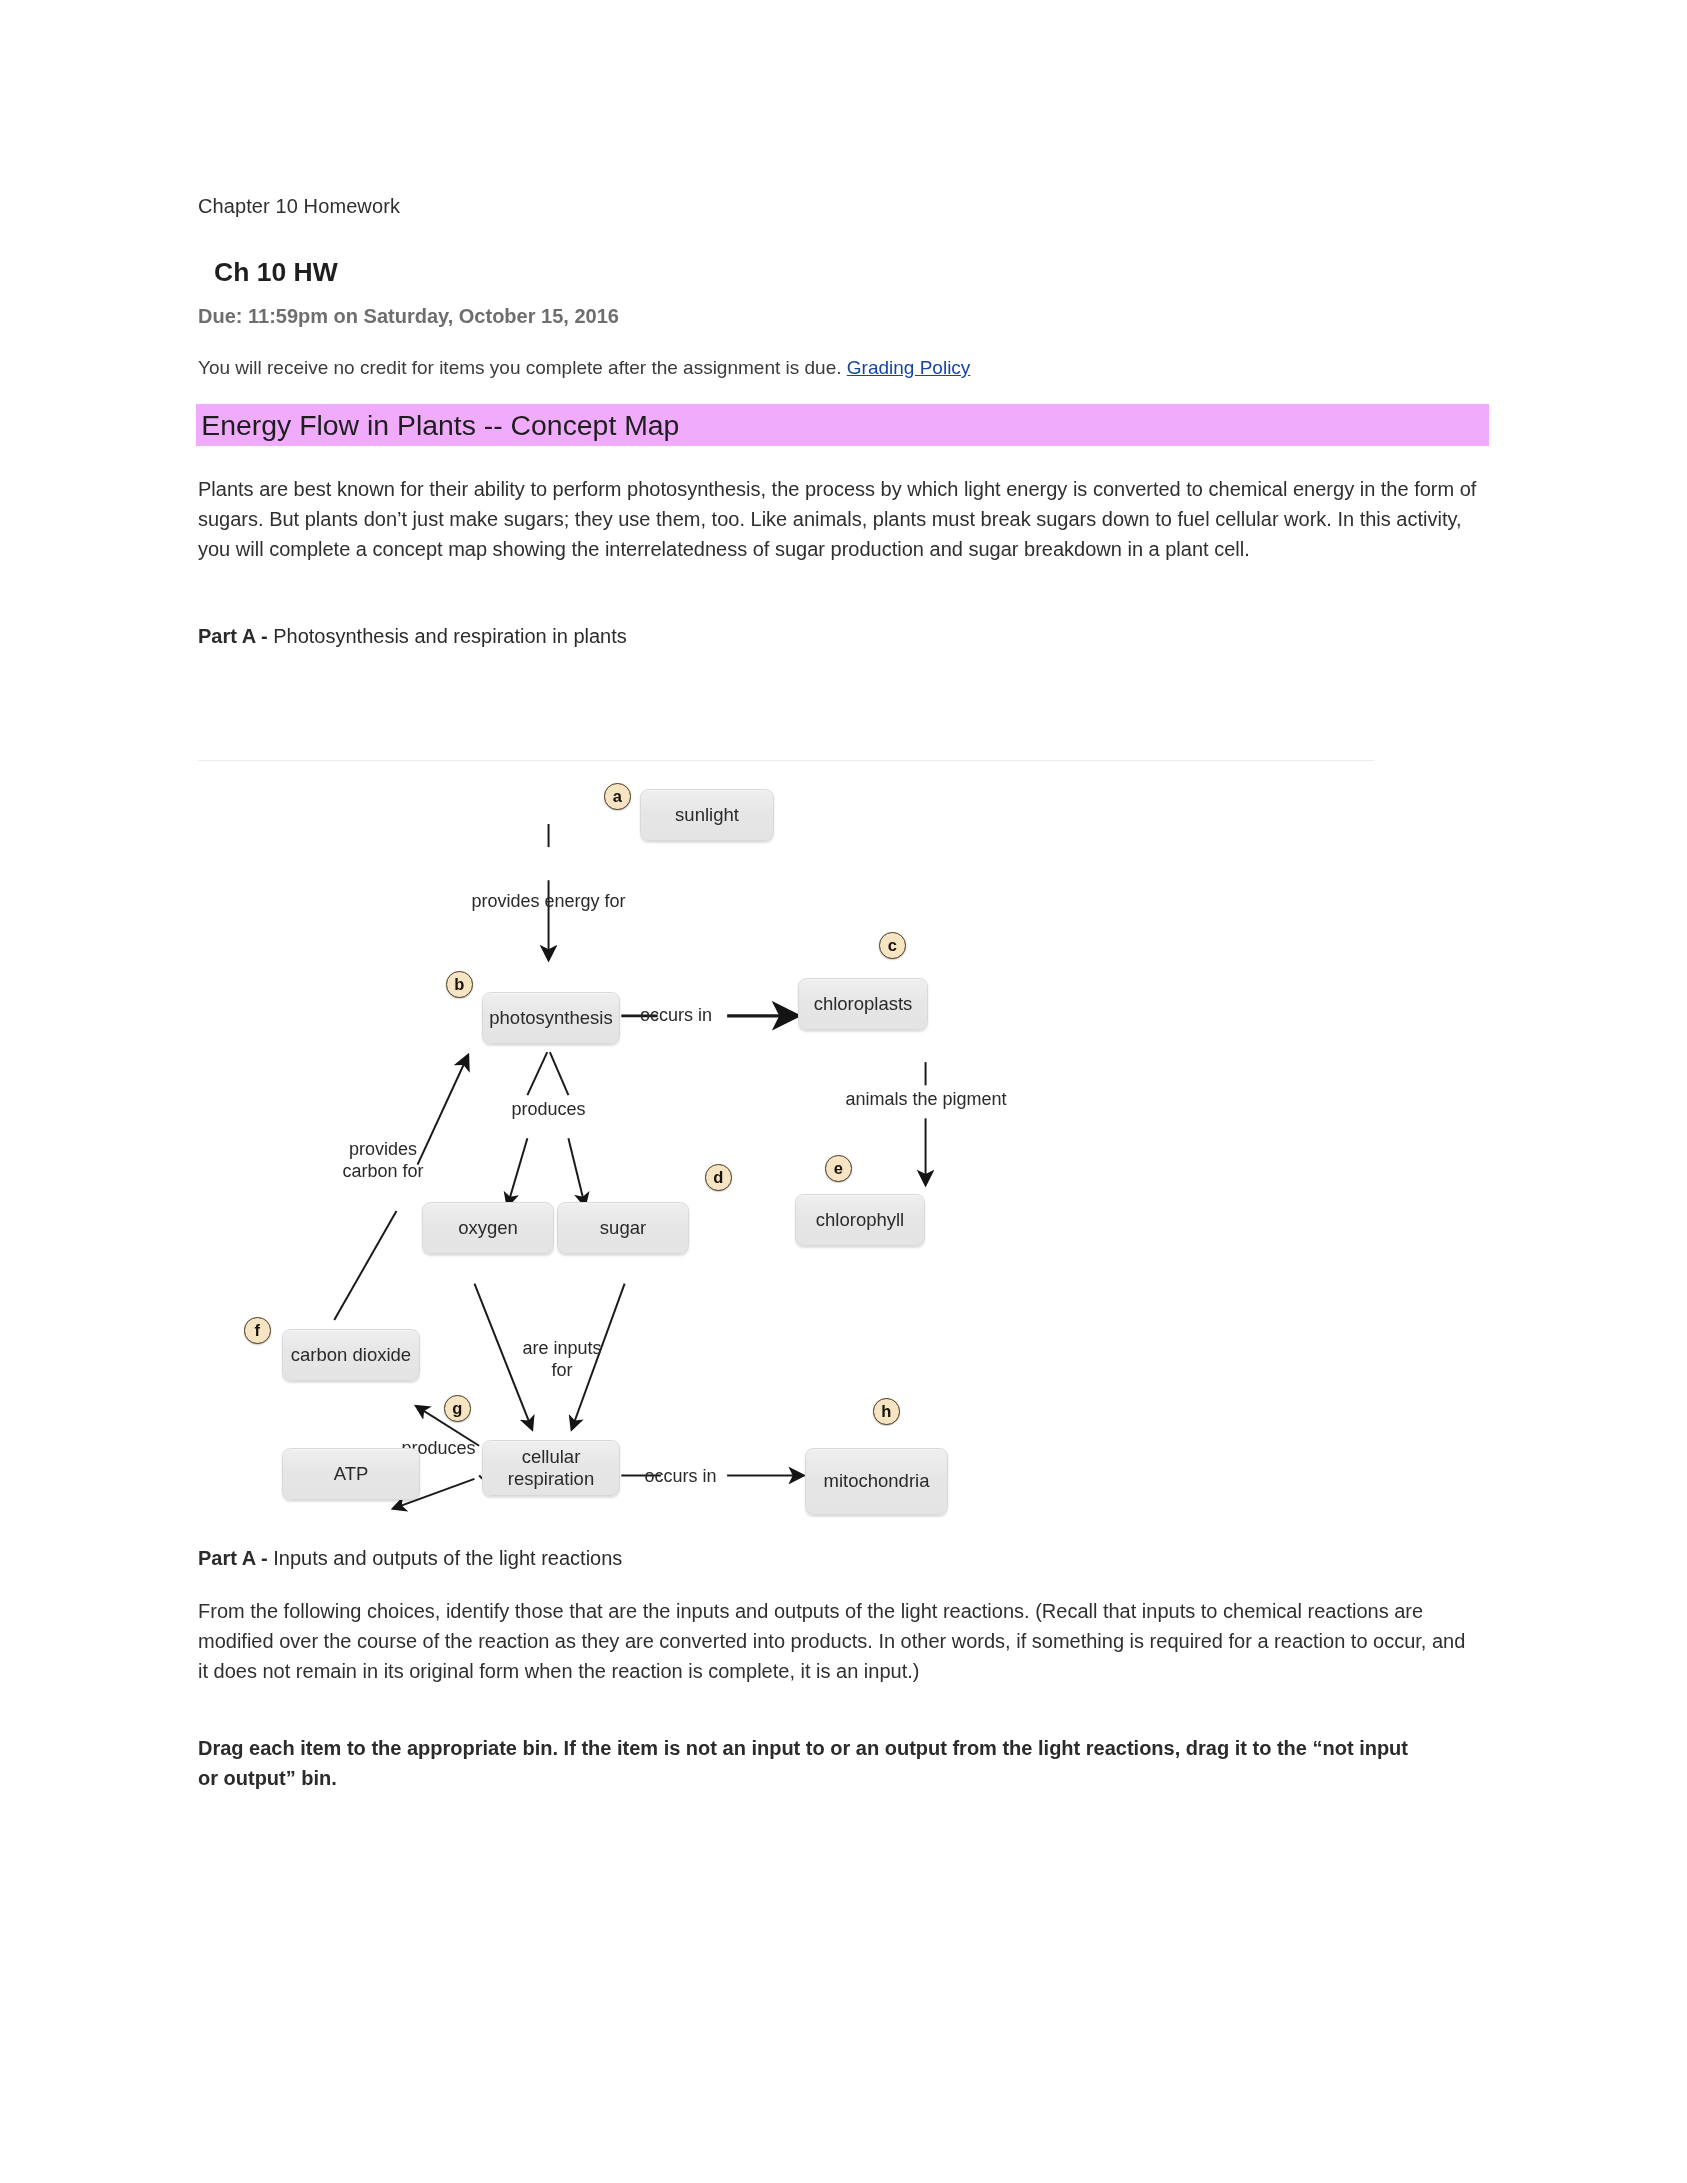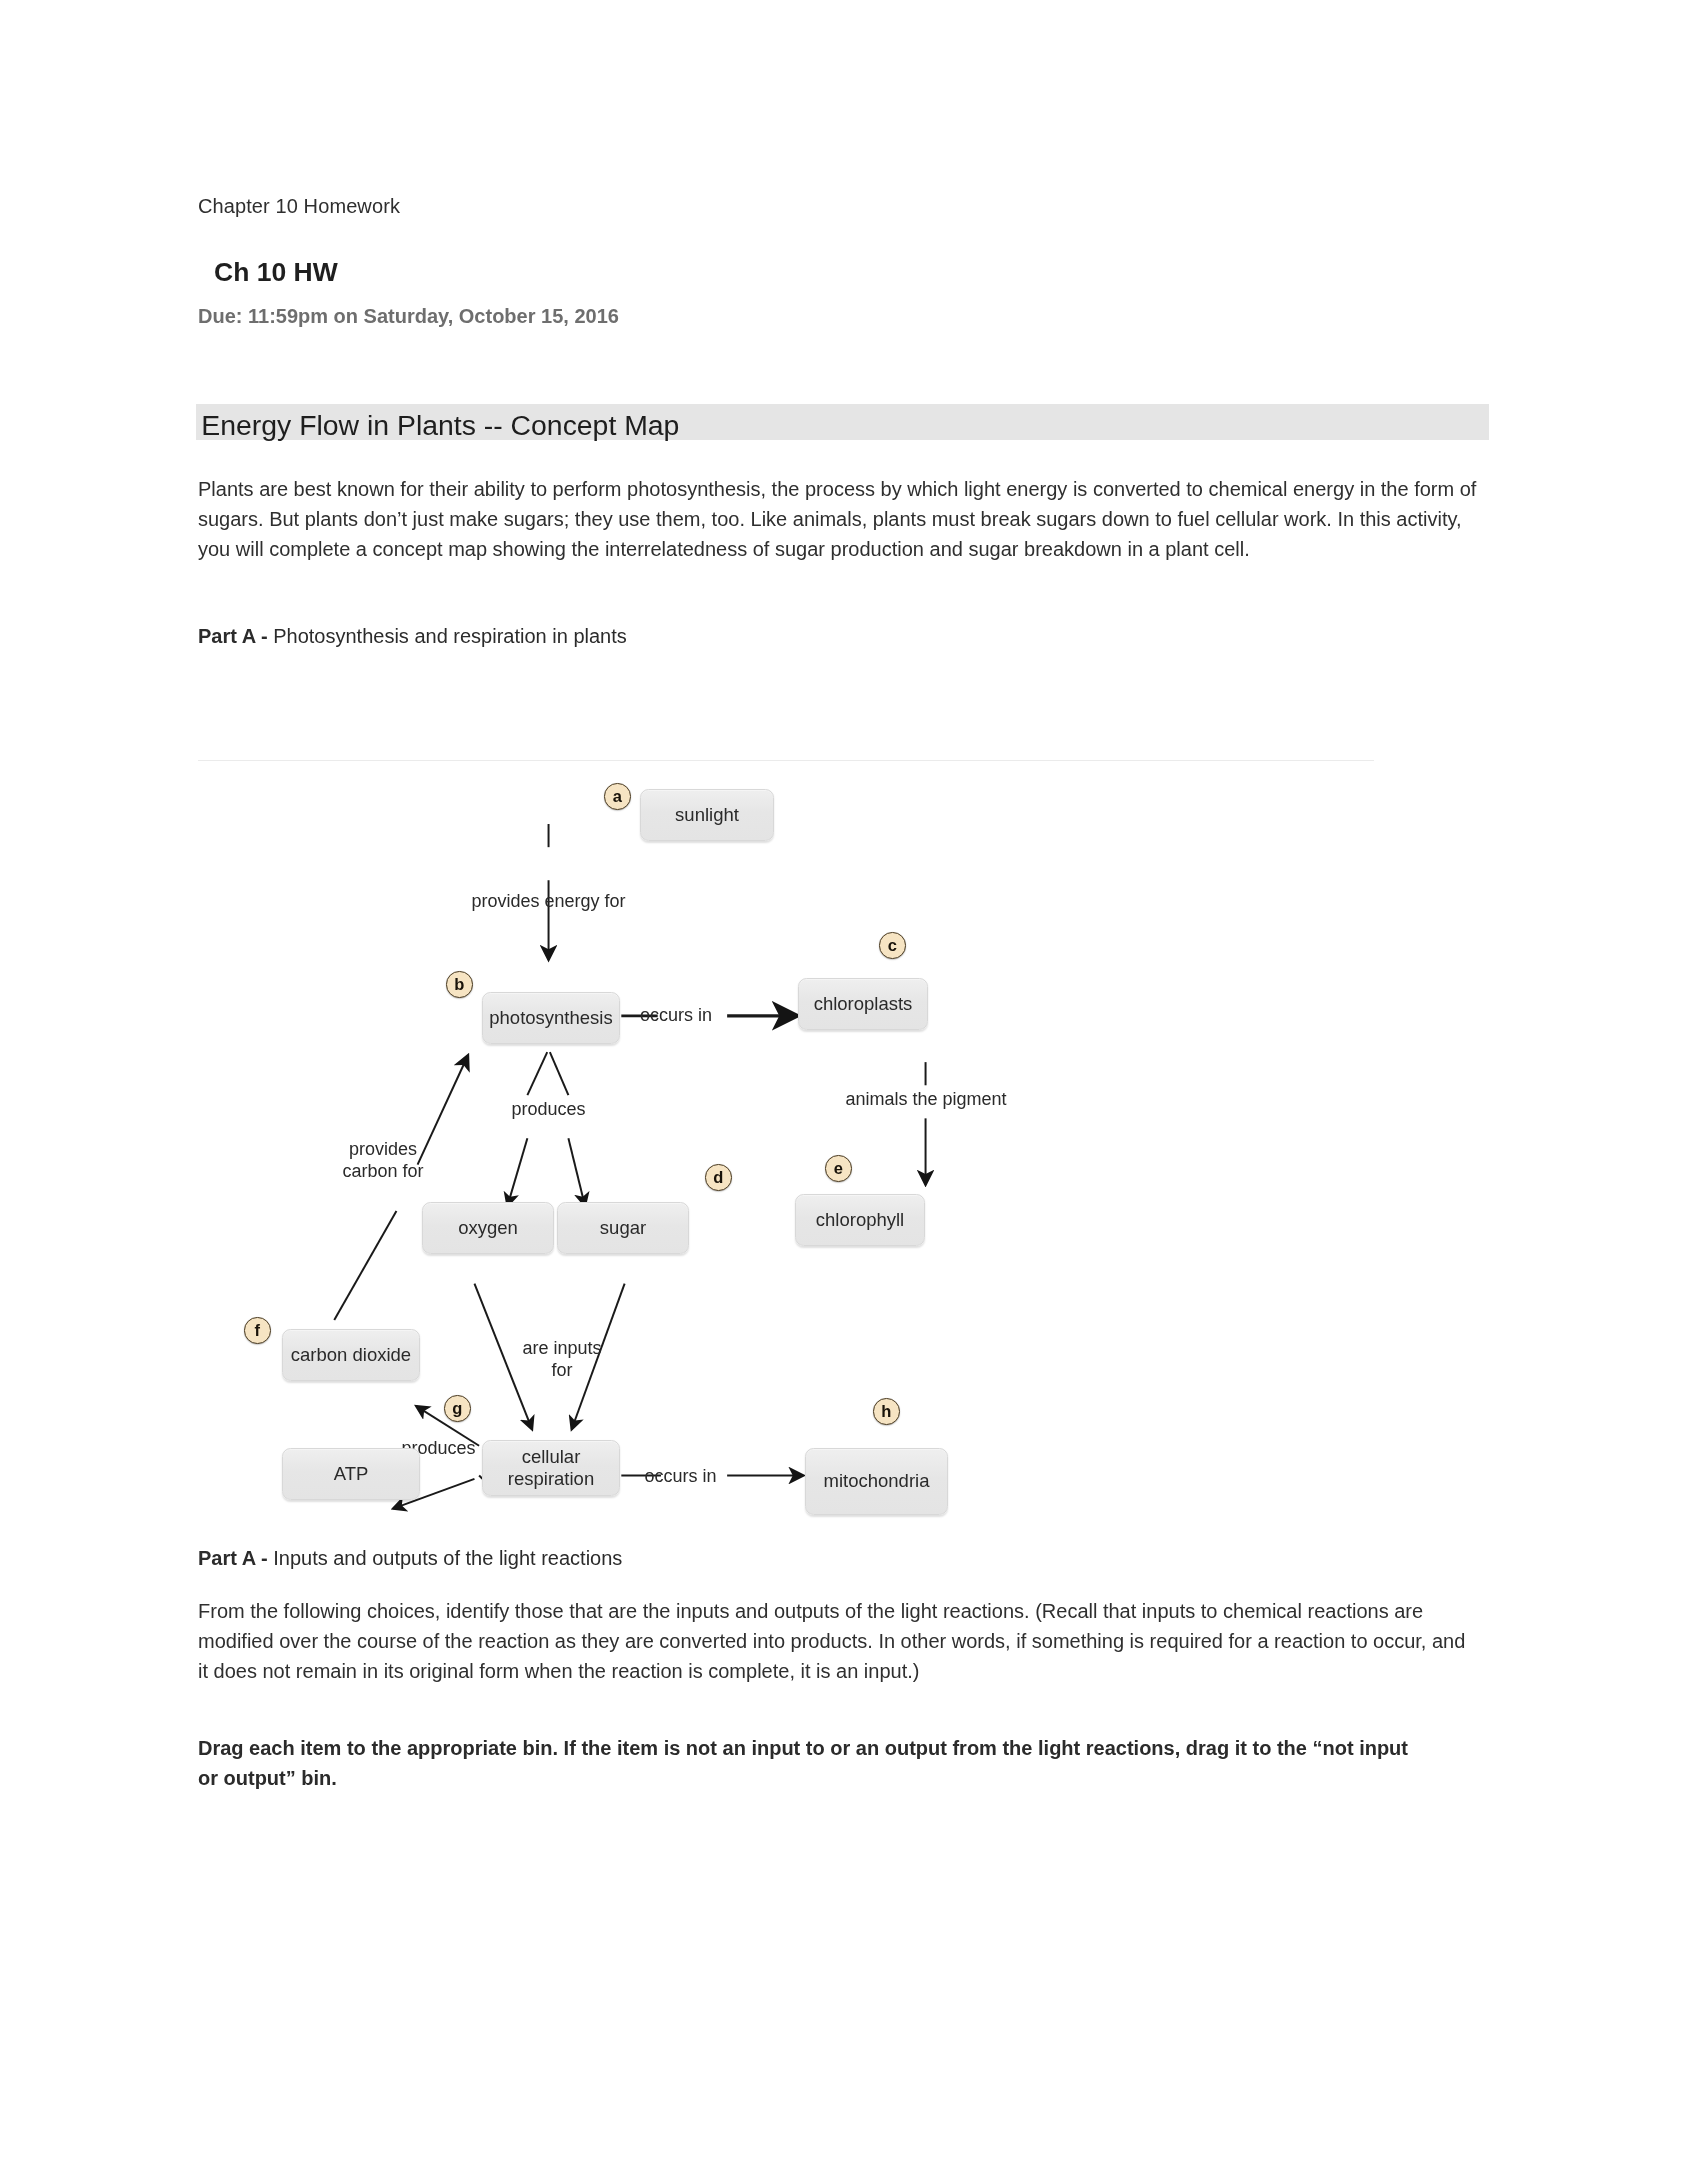--- a/index.html
+++ b/index.html
@@ -50,22 +50,22 @@
   }
   .credit-line a {
     color: #17459e;
     text-decoration: underline;
   }
 
   
   .section-bar {
     position: absolute;
     left: 196px; top: 404px;
-    width: 1293px; height: 36px;
-    background: #e5e5e5;
+    width: 1293px; height: 42px;
+    background: #f0abfc;
   }
   .section-bar .section-title {
     position: absolute;
     left: 5.3px; top: 5.3px;
     font-size: 28.4px;
     color: #1e1e1e;
     font-weight: normal;
     white-space: nowrap;
   }
 
@@ -155,20 +155,21 @@
   }
 </style>
 </head>
 <body>
 
 <div class="page">
 
   <div class="crumb">Chapter 10 Homework</div>
   <div class="doc-title">Ch 10 HW</div>
   <div class="due">Due: 11:59pm on Saturday, October 15, 2016</div>
+  <div class="credit-line"><span>You will receive no credit for items you complete after the assignment is due. </span><a href="#">Grading Policy</a></div>
 
   <div class="section-bar">
     <div class="section-title">Energy Flow in Plants -- Concept Map</div>
   </div>
 
   <div class="para p-intro">Plants are best known for their ability to perform photosynthesis, the process by which light energy is converted to chemical energy in the form of sugars. But plants don’t just make sugars; they use them, too. Like animals, plants must break sugars down to fuel cellular work. In this activity, you will complete a concept map showing the interrelatedness of sugar production and sugar breakdown in a plant cell.</div>
 
   <div class="part-label p-partA1"><b>Part A - </b><span>Photosynthesis and respiration in plants</span></div>
 
 

